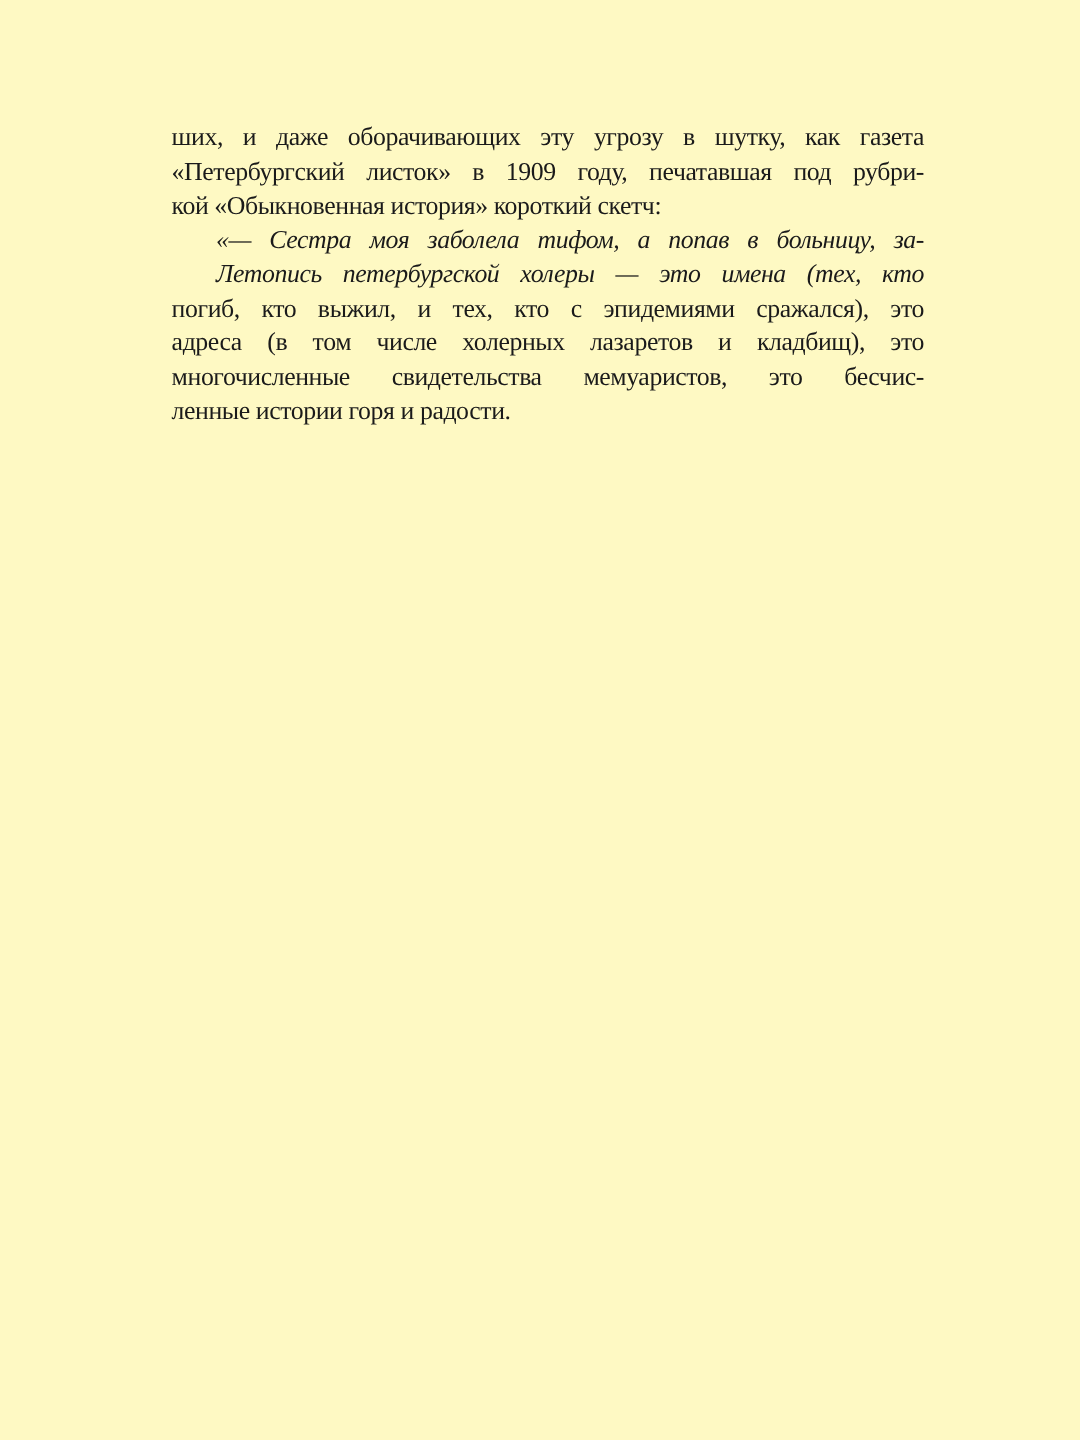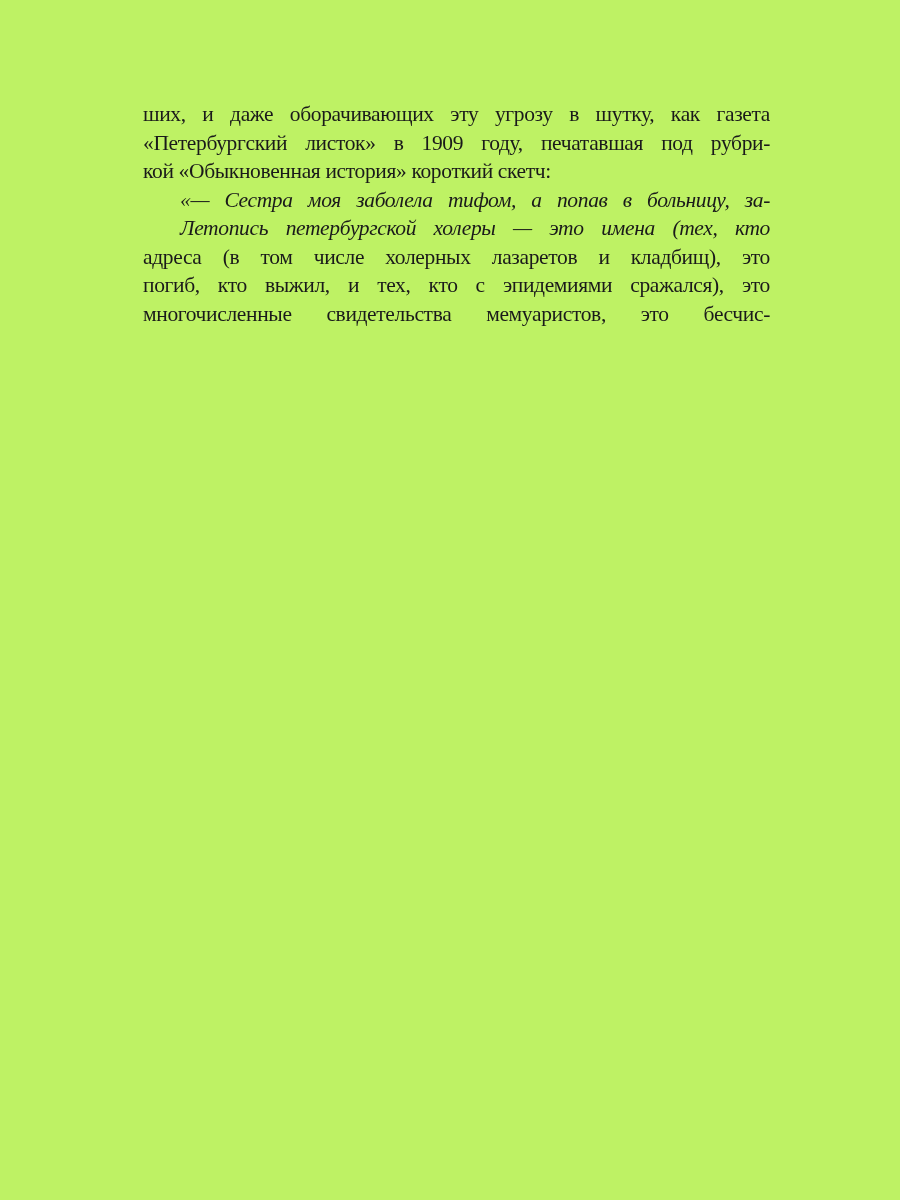--- a/index.html
+++ b/index.html
@@ -12,21 +12,21 @@
       height: 1200px;
       position: relative;
       overflow: hidden;
     }
     .page {
       position: absolute;
       left: 0;
       top: 0;
       width: 900px;
       height: 1200px;
-      background: #bef264;
+      background: #fef9c3;
     }
     .text-block {
       position: absolute;
       left: 143px;
       top: 100px;
       width: 627px;
       font-family: "Liberation Serif", "DejaVu Serif", serif;
       font-size: 21.5px;
       color: #1a1a1a;
       letter-spacing: -0.35px;
@@ -60,20 +60,21 @@
       <span class="line last">кой «Обыкновенная история» короткий скетч:</span>
     </div>
 
     <div>
       <span class="line indent">«— Сестра моя заболела тифом, а попав в больницу, за-</span>
     </div>
 
 
     <div>
       <span class="line indent">Летопись петербургской холеры — это имена (тех, кто</span>
+      <span class="line">погиб, кто выжил, и тех, кто с эпидемиями сражался), это</span>
       <span class="line">адреса (в том числе холерных лазаретов и кладбищ), это</span>
-      <span class="line">погиб, кто выжил, и тех, кто с эпидемиями сражался), это</span>
       <span class="line">многочисленные свидетельства мемуаристов, это бесчис-</span>
+      <span class="line last">ленные истории горя и радости.</span>
     </div>
 
 
   </div>
 </div>
 
 </body></html>

